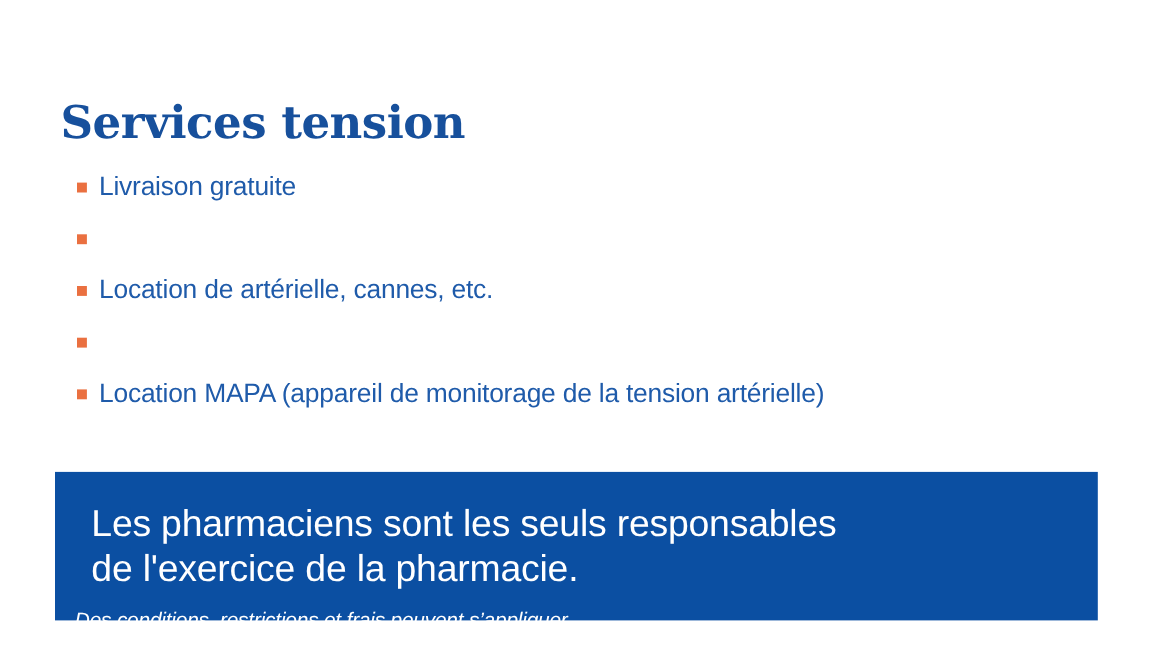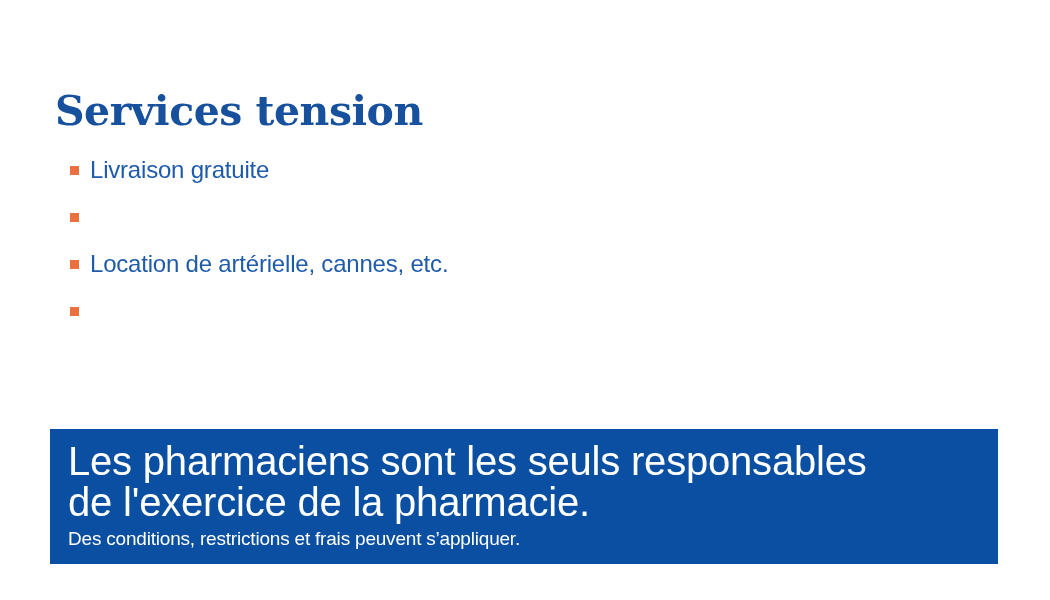--- a/index.html
+++ b/index.html
@@ -79,36 +79,37 @@
     top: 429px;
     width: 948px;
     height: 135px;
     background: #0B4FA2;
     box-sizing: border-box;
     padding: 12px 0 0 18px;
   }
   .callout-headline {
     font-family: "Liberation Sans", sans-serif;
     font-weight: 300;
-    font-size: 40px;
+    font-size: 34px;
     line-height: 41px;
     color: #FFFFFF;
     letter-spacing: -0.2px;
-    margin: 0;
+    margin: 15px;
     white-space: pre-line;
   }
   .callout-subline {
     font-family: "Liberation Sans", sans-serif;
     font-weight: 400;
     font-size: 19px;
     line-height: 24px;
     color: #FFFFFF;
     letter-spacing: -0.2px;
     margin: 4px 0 0 0;
     white-space: nowrap;
+    font-style: italic;
   }
 </style>
 </head>
 <body>
 
 <div class="slide">
 
   <h1 class="slide-title">Services tension</h1>
 
   <ul class="bullet-list">
@@ -124,20 +125,24 @@
 
     <li class="bullet-item">
       <span class="bullet-marker"></span>
       <span class="bullet-text">Location de artérielle, cannes, etc.</span>
     </li>
 
     <li class="bullet-item">
       <span class="bullet-marker"></span>
     </li>
 
+    <li class="bullet-item">
+      <span class="bullet-marker"></span>
+      <span class="bullet-text">Location MAPA (appareil de monitorage de la tension artérielle)</span>
+    </li>
 
   </ul>
 
   <div class="callout">
     <p class="callout-headline">Les pharmaciens sont les seuls responsables
 de l'exercice de la pharmacie.</p>
     <p class="callout-subline">Des conditions, restrictions et frais peuvent s’appliquer.</p>
   </div>
 
 </div>

